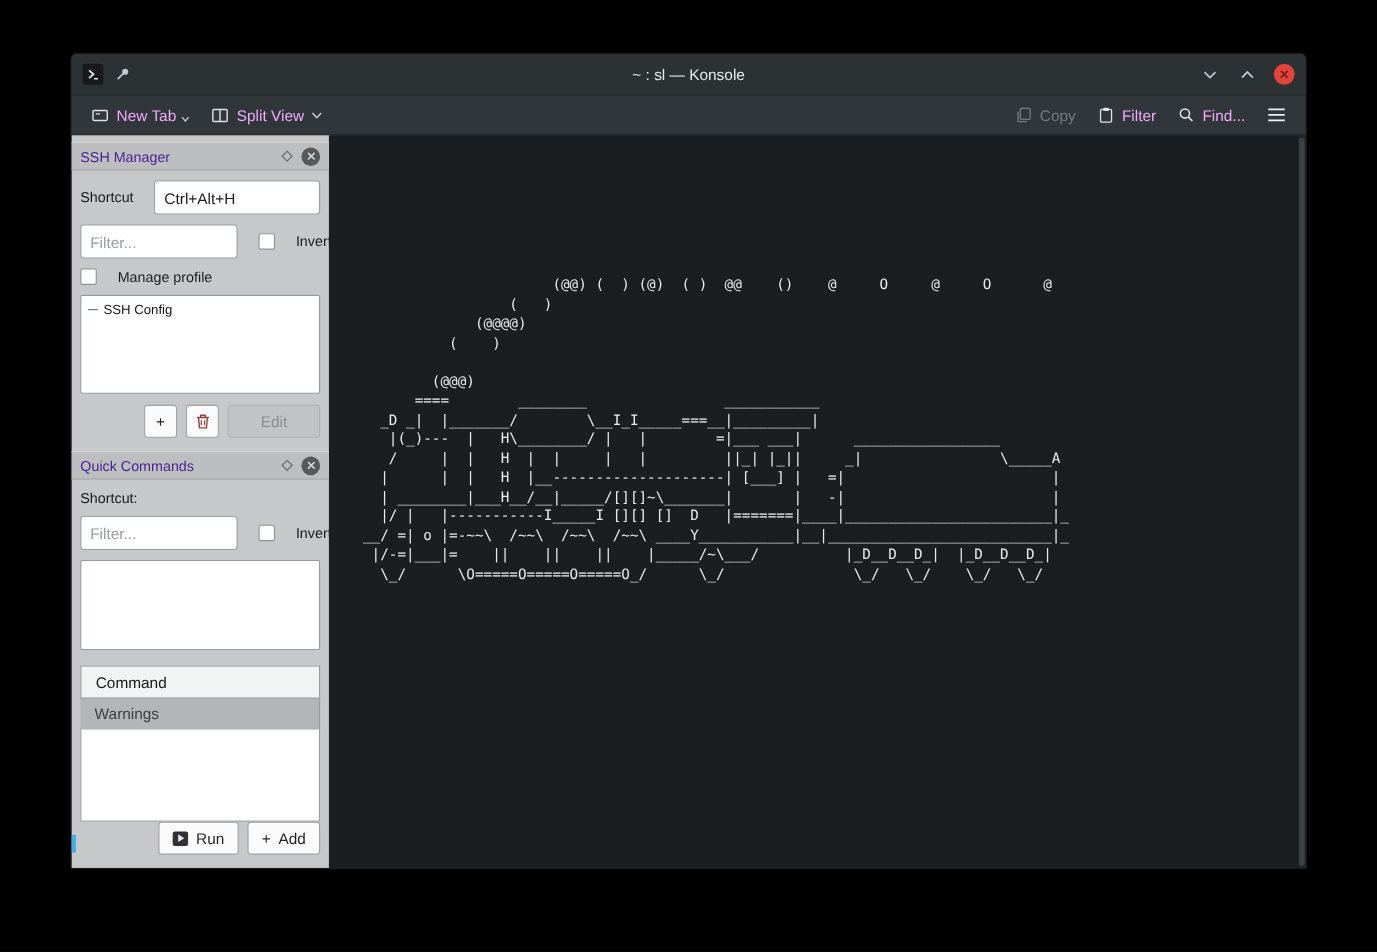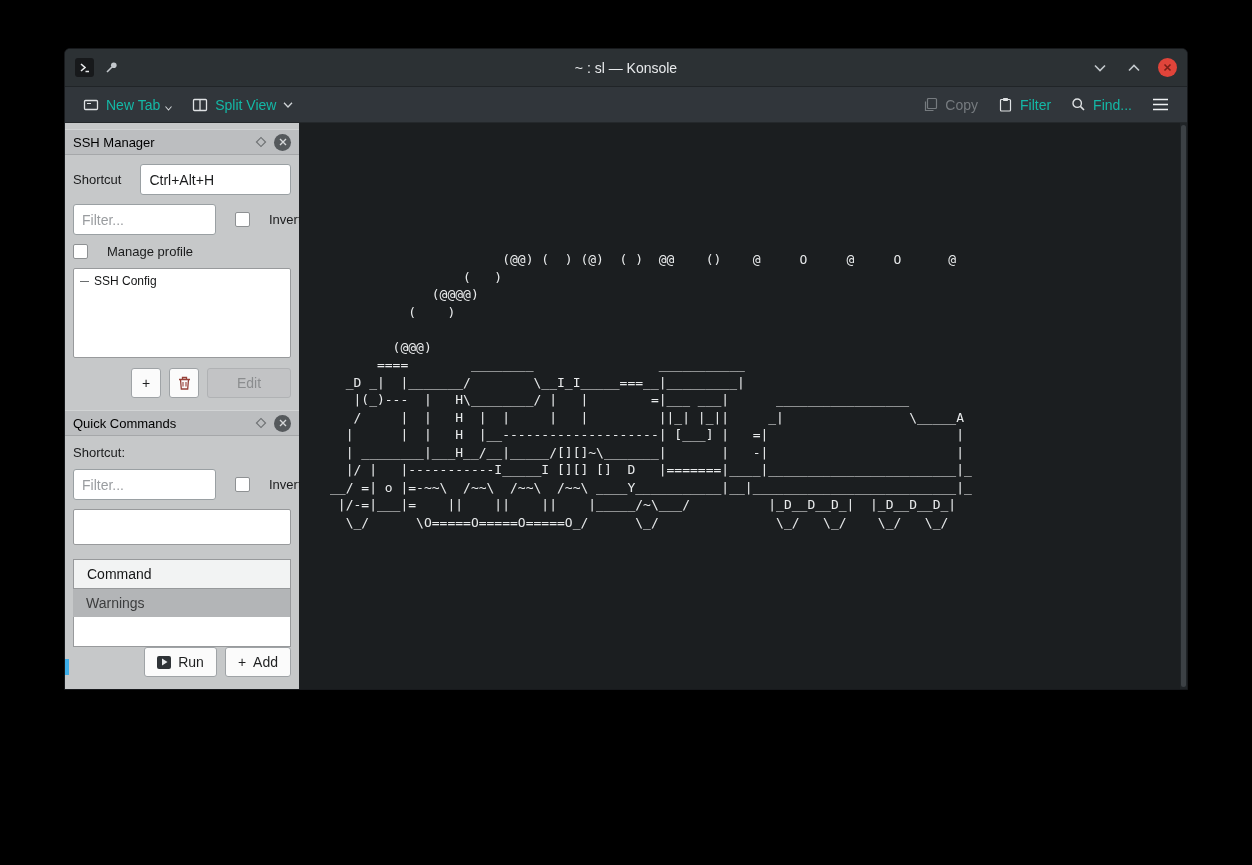--- a/index.html
+++ b/index.html
@@ -1,57 +1,57 @@
 <!DOCTYPE html>
 <html><head>
 <meta charset="utf-8">
 <style>
   * { box-sizing: border-box; margin: 0; padding: 0; }
   html,body { width:1252px; height:865px; background:#000; overflow:hidden;
               font-family:"Liberation Sans", sans-serif; }
   .stage { position:relative; width:1252px; height:865px; background:#000; }
 
-  .window { position:absolute; left:64px; top:48px; width:1124px; height:642px;
+  .window { position:absolute; left:64px; top:48px; width:1124px; height:742px;
             background:#31363b; border-radius:6px 6px 0 0; overflow:hidden;
             display:flex; flex-direction:column; border:1px solid #17191c; }
 
   
   .titlebar { height:38px; flex:0 0 38px; background:#2c3134; display:grid;
               grid-template-columns:1fr auto 1fr; align-items:center; padding:0 10px;
               border-bottom:1px solid #202427; }
   .tb-left { display:flex; align-items:center; gap:10px; }
   .tb-title { color:#e8eaec; font-size:14px; white-space:nowrap; }
   .tb-right { display:flex; align-items:center; gap:14px; justify-self:end; }
   .app-icon { width:19px; height:19px; background:#17191b; border-radius:3px;
               display:flex; align-items:center; justify-content:center; }
   .winbtn { width:20px; height:20px; display:flex; align-items:center; justify-content:center; }
   .close-circle { width:19px; height:19px; border-radius:50%; background:#e0443a;
                   display:flex; align-items:center; justify-content:center; }
 
   
   .toolbar { height:36px; flex:0 0 36px; background:#31363b; display:flex;
              align-items:center; padding:0 10px; gap:4px; border-bottom:1px solid #24282b; }
   .tbtn { display:flex; align-items:center; gap:7px; padding:5px 8px; border-radius:3px;
-          color:#14b8a6; font-size:14px; white-space:nowrap; }
+          color:#f0abfc; font-size:14px; white-space:nowrap; }
   .tbtn.disabled { color:#767b7f; }
   .tbtn svg { flex:0 0 auto; }
   .toolbar .spacer { flex:1; }
   .mini-caret { margin-top:8px; margin-left:-2px; }
 
   
   .content { flex:1; display:flex; min-height:0; }
 
   
   .sidebar { position:relative; width:235px; flex:0 0 235px; background:#c6c8c9;
              border-right:1px solid #1d2023; display:flex; flex-direction:column;
              color:#1a1b1c; font-size:13px; padding-top:6px; }
   .panel-header { height:26px; flex:0 0 26px; background:#bcbec0; border-top:1px solid #d2d4d5;
                   border-bottom:1px solid #a5a7a9; display:flex; align-items:center;
                   gap:7px; padding:0 8px; }
-  .panel-header .ptitle { flex:1; color:#000000; }
+  .panel-header .ptitle { flex:1; color:#4c1d95; }
   .icon-circle { width:17px; height:17px; border-radius:50%; background:#55595c;
                  display:flex; align-items:center; justify-content:center; }
   .row { display:flex; align-items:center; gap:19px; margin:9px 8px 0; }
   .lbl { white-space:nowrap; }
   input[type=text] { height:31px; border:1px solid #9aa0a3; border-radius:3px; background:#fff;
                      color:#1a1b1c; font-size:14px; font-family:"Liberation Sans",sans-serif;
                      padding:0 8px; outline:none; }
   input[type=text]::placeholder { color:#9a9da0; }
   .grow { flex:1; min-width:0; }
   .filter-input { width:143px; flex:0 0 143px; }

